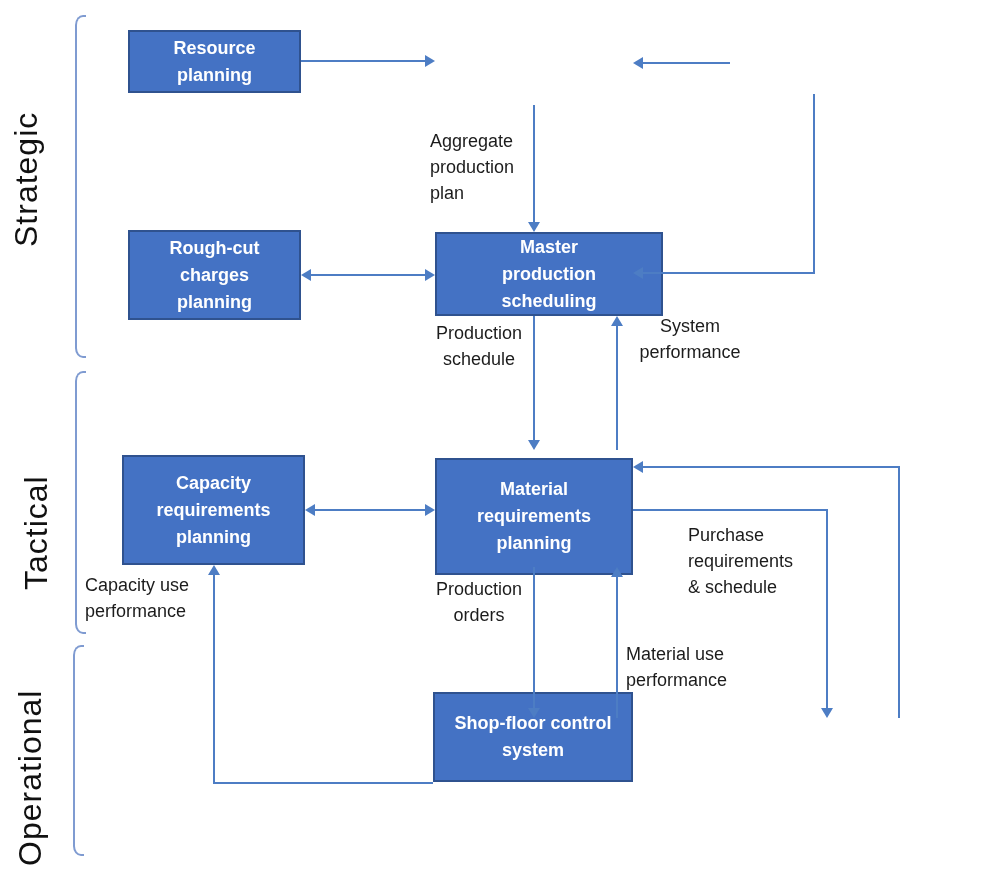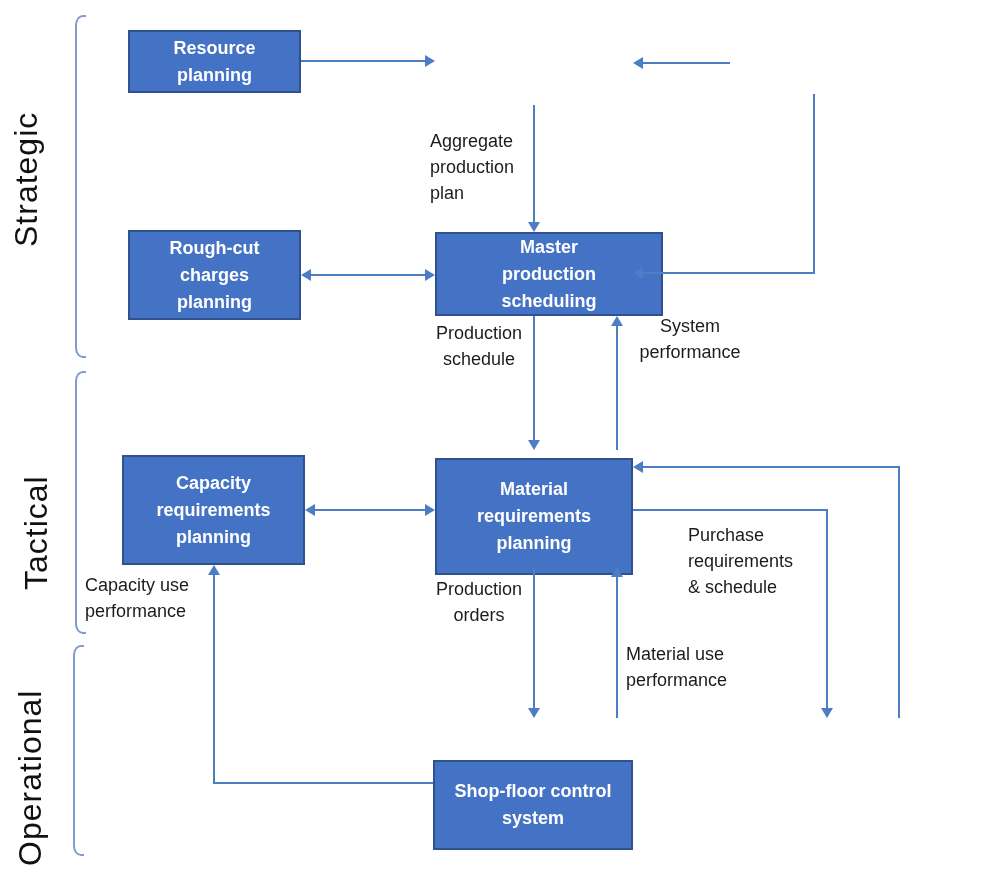--- a/index.html
+++ b/index.html
@@ -46,21 +46,21 @@
   }
 
   
   #box-resource{left:128px;top:30px;width:173px;height:63px;}
   #box-sop{left:435px;top:15px;width:198px;height:90px;}
   #box-demand{left:730px;top:33px;width:169px;height:61px;}
   #box-roughcut{left:128px;top:230px;width:173px;height:90px;}
   #box-mps{left:435px;top:232px;width:228px;height:84px;}
   #box-crp{left:122px;top:455px;width:183px;height:110px;}
   #box-mrp{left:435px;top:450px;width:198px;height:117px;margin-top:8px;}
-  #box-shopfloor{left:433px;top:760px;width:200px;height:90px;}
+  #box-shopfloor{left:433px;top:692px;width:200px;height:90px;}
   #box-purchasing{left:740px;top:718px;width:172px;height:92px;}
 
   
   #bracket-strategic{left:75px;top:15px;height:343px;}
   #bracket-tactical{left:75px;top:371px;height:263px;}
   #bracket-operational{left:73px;top:645px;height:211px;}
 
   
   #side-strategic{left:8px;top:247px;}
   #side-tactical{left:18px;top:590px;}

